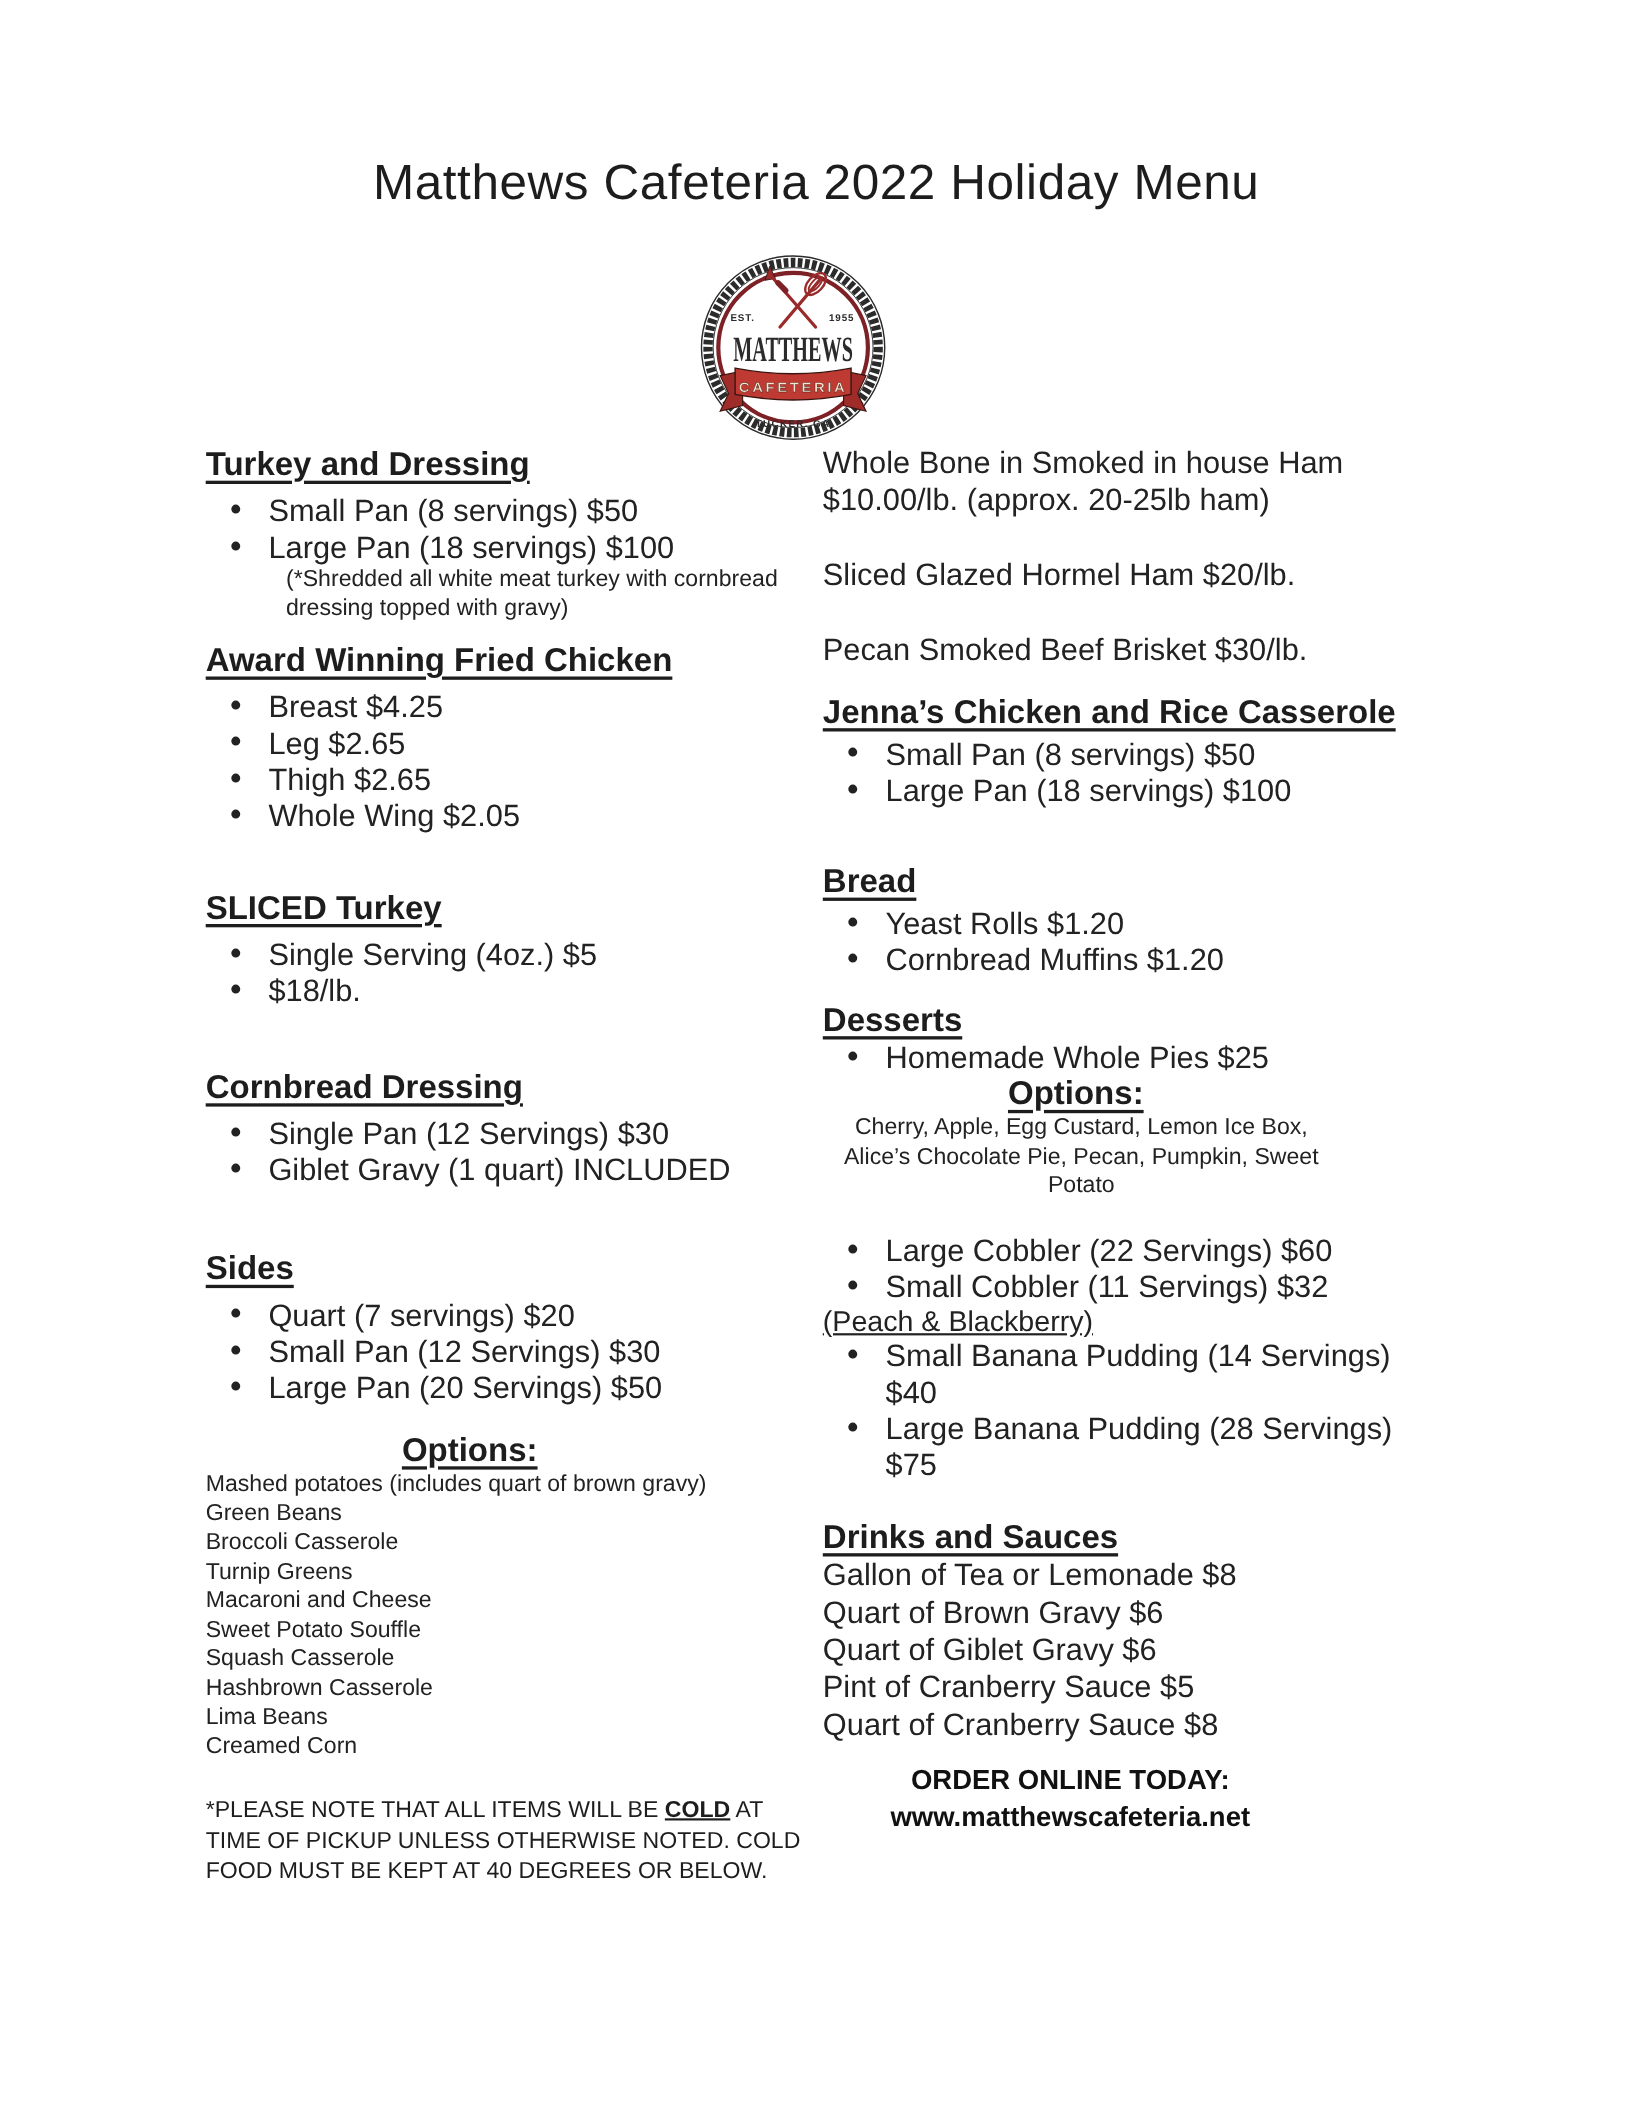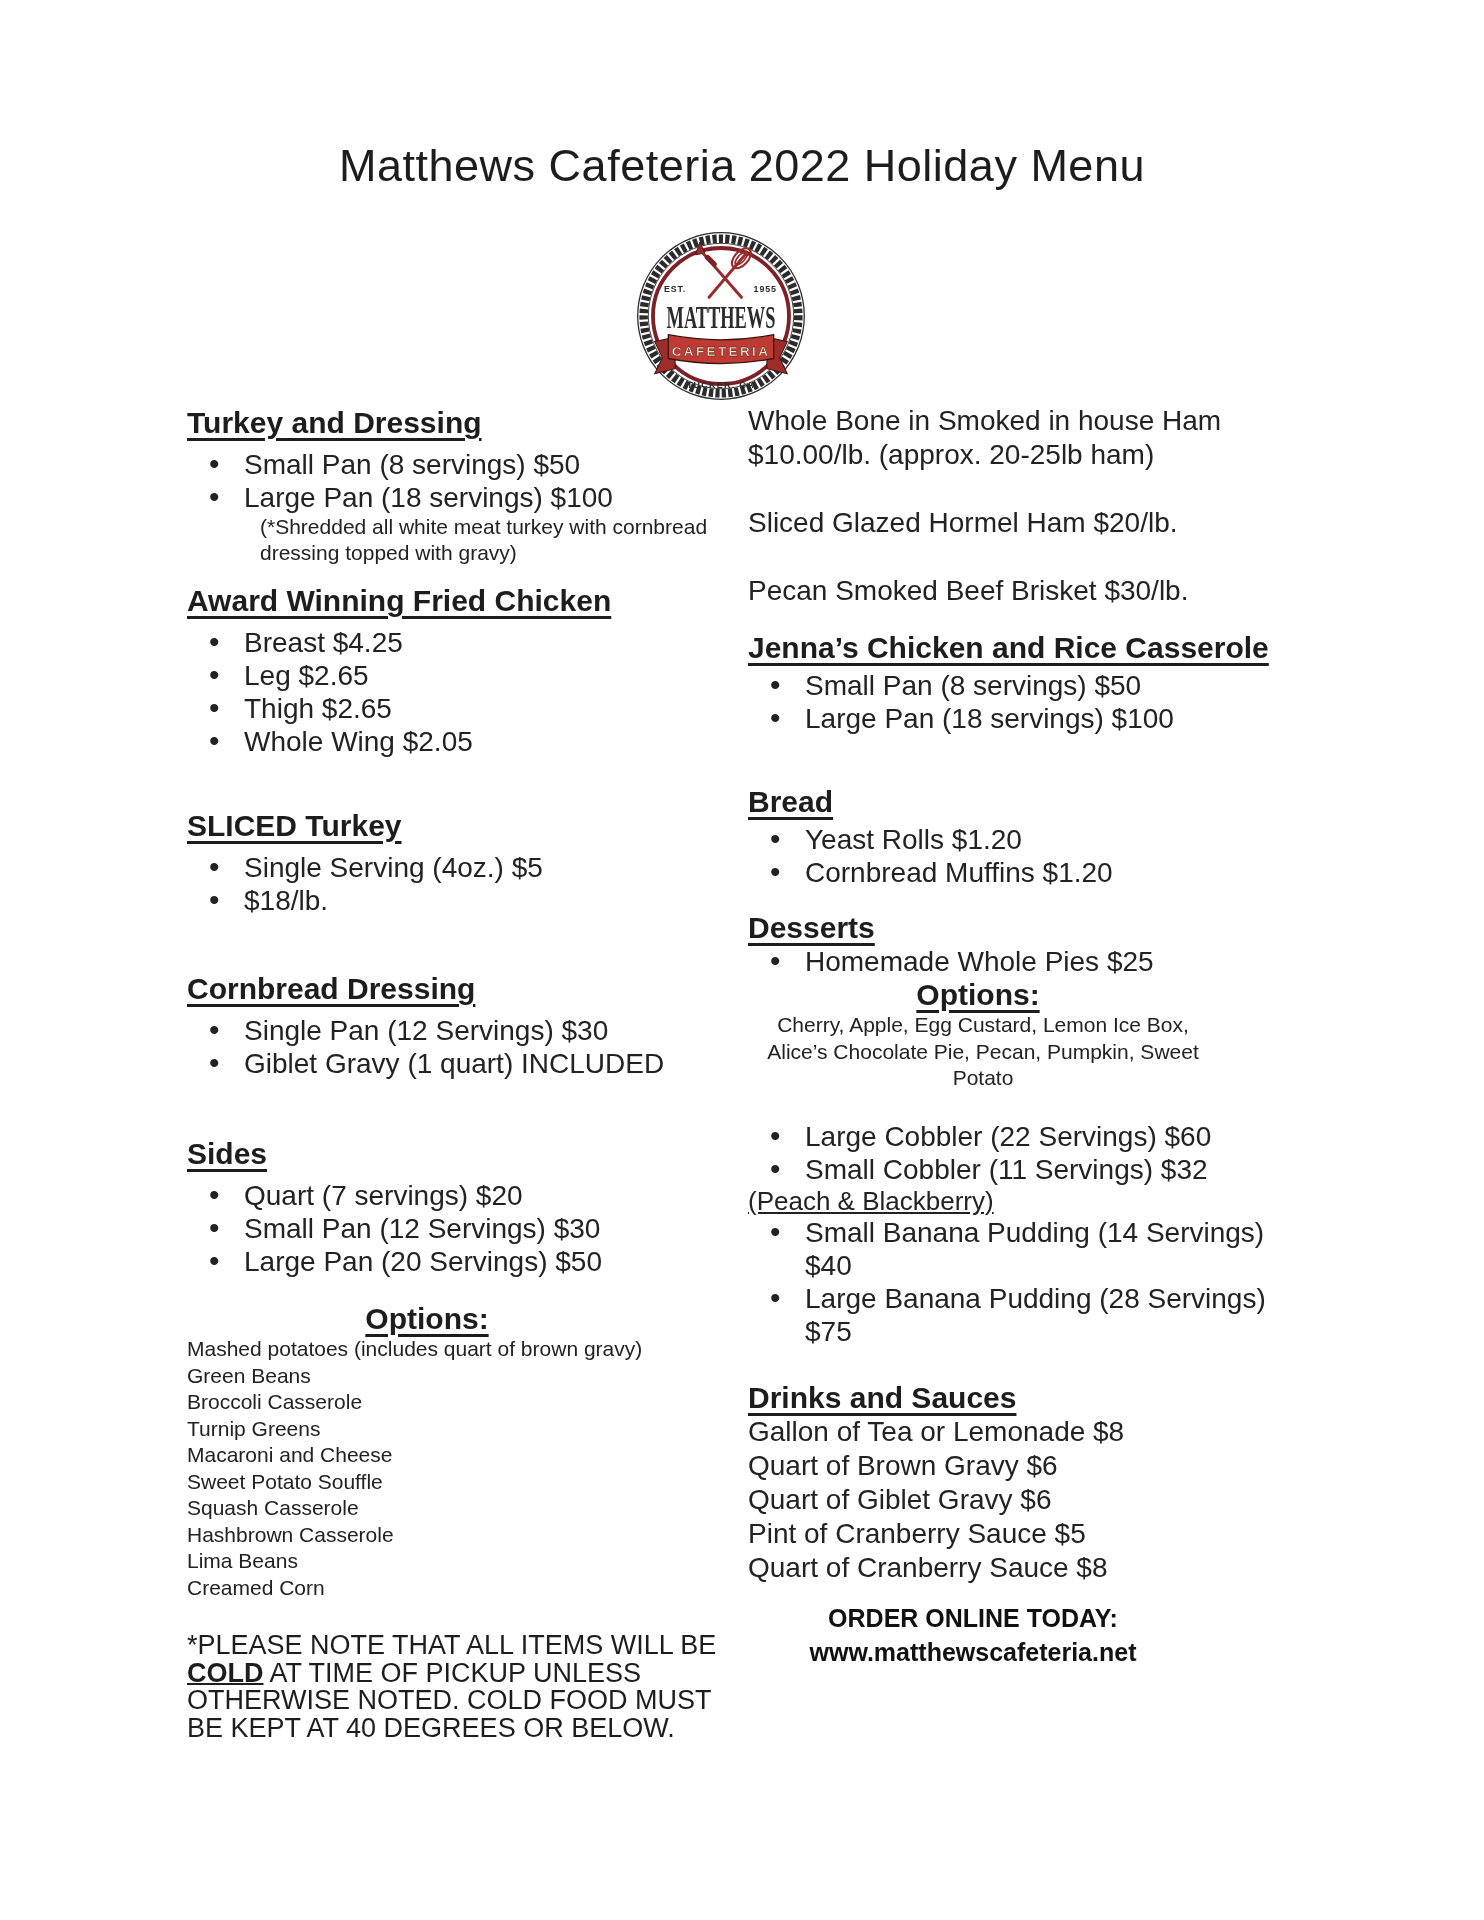--- a/index.html
+++ b/index.html
@@ -25,21 +25,21 @@
     white-space:nowrap;color:#1d1d1d;
   }
   .bi{font-size:28px;line-height:33px;position:relative;padding-left:57px;}
   .bi::before{content:"\2022";position:absolute;left:22px;top:-1px;font-size:30px;}
   .note{font-size:21px;line-height:26px;padding-left:73px;}
   .line{font-size:28px;line-height:34px;}
   .gap-top{margin-top:34px;}
   .small-line{font-size:21px;line-height:26.5px;}
   .csmall{width:470px;text-align:center;font-size:21px;line-height:26.5px;}
   .peach{width:470px;text-align:left;font-size:26px;line-height:30px;text-decoration:underline;}
-  .foot{margin-top:31px;width:557px;font-size:27px;line-height:27.5px;color:#1d1d1d;}
+  .foot{margin-top:31px;width:557px;font-size:21px;line-height:27.5px;color:#1d1d1d;}
   .foot .em{font-weight:700;text-decoration:underline;text-decoration-thickness:2px;}
   .order{margin-top:16px;width:450px;text-align:center;font-size:25px;font-weight:700;line-height:34px;color:#111;}
   
   #sec-turkey{margin-top:4px;}
   #sec-chicken{margin-top:18px;}
   #sec-sliced{margin-top:51px;}
   #sec-cornbread{margin-top:55px;}
   #sec-sides{margin-top:57px;}
   #opt-h-left{margin-top:24px;margin-bottom:0;width:480px;text-align:center;}
   #sec-premium{margin-top:2px;}

